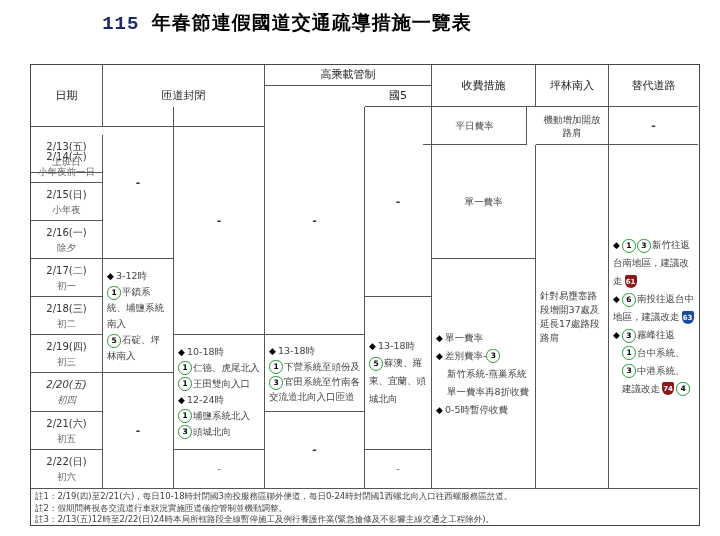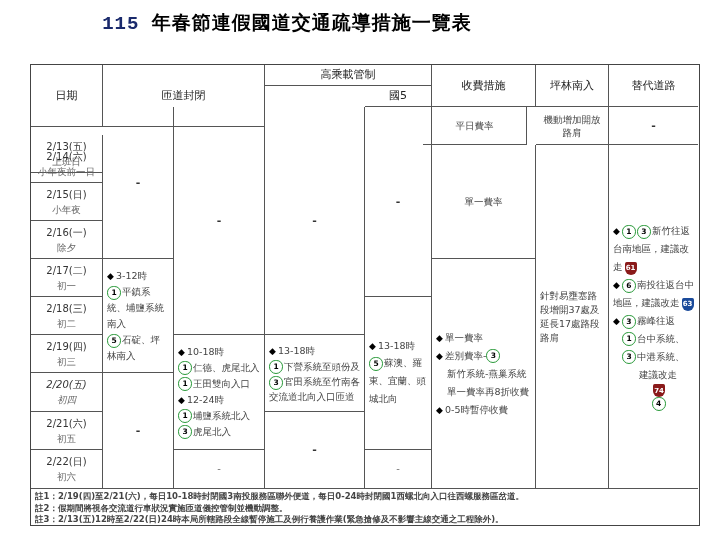--- a/index.html
+++ b/index.html
@@ -25,21 +25,21 @@
   .wrap { white-space:normal; }
   .bullet { font-size:9px; margin-right:2px; color:#000; }
   .shield { display:inline-flex; width:12px; height:12px; border:1px solid #2a9a3a;
             border-radius:45% 45% 50% 50%; align-items:center; justify-content:center;
             font-size:7.5px; font-weight:bold; color:#000; margin-right:1px; flex:none;
             background:#fff; }
   .pshield { display:inline-flex; width:12px; height:13px; border-radius:2px 2px 7px 7px;
              align-items:center; justify-content:center; font-size:7px; font-weight:bold;
              color:#fff; margin-left:2px; flex:none; }
   .notes { position:absolute; left:0; top:424px; width:667px; padding:2px 4px;
-           box-sizing:border-box; font-size:8.5px; line-height:11.5px; color:#444;font-weight:bold; }
+           box-sizing:border-box; font-size:8.5px; line-height:11.5px; color:#444; }
 </style>
 </head>
 <body>
 
 <div class="title"><span class="num">115</span><span> 年春節連假國道交通疏導措施一覽表</span></div>
 
 <div class="sheet">
 
   <div class="cell c hdr" style="left:0;top:0;width:72px;height:62px;">
       <span>日期</span>
@@ -139,21 +139,21 @@
     <div class="line">
         <span class="bullet">◆</span>
         <span>12-24時</span>
       </div>
     <div class="line">
         <span class="shield">1</span>
         <span>埔鹽系統北入</span>
       </div>
     <div class="line">
         <span class="shield">3</span>
-        <span>虎尾北入</span>
+        <span>頭城北向</span>
       </div>
   </div>
   <div class="cell c" style="left:143px;top:385px;width:91px;height:39px;">
       <span class="dash-s">-</span>
     </div>
 
   <div class="cell c" style="left:234px;top:42px;width:100px;height:228px;">
       <span class="dash">-</span>
     </div>
   <div class="cell pad" style="left:234px;top:270px;width:100px;height:77px;">
@@ -223,21 +223,21 @@
     <div class="wrap"><span class="bullet">◆</span><span class="shield">6</span><span>南投往返台中地區，建議改走</span><span class="pshield" style="background:#1a4a9a;">63</span></div>
     <div class="wrap"><span class="bullet">◆</span><span class="shield">3</span><span>霧峰往返</span></div>
     <div class="line" style="padding-left:9px;">
         <span class="shield">1</span>
         <span>台中系統、</span>
       </div>
     <div class="line" style="padding-left:9px;">
         <span class="shield">3</span>
         <span>中港系統、</span>
       </div>
-    <div class="line" style="padding-left:9px;flex-direction:column;">
+    <div class="line" style="padding-left:9px;">
         <span>建議改走</span>
         <span class="pshield" style="background:#8a1a1a;">74</span>
         <span class="shield" style="margin-left:2px;">4</span>
       </div>
   </div>
 
   <div class="notes">
     <div>註1：2/19(四)至2/21(六)，每日10-18時封閉國3南投服務區聯外便道，每日0-24時封閉國1西螺北向入口往西螺服務區岔道。</div>
     <div>註2：假期間將視各交流道行車狀況實施匝道儀控管制並機動調整。</div>
     <div>註3：2/13(五)12時至2/22(日)24時本局所轄路段全線暫停施工及例行養護作業(緊急搶修及不影響主線交通之工程除外)。</div>

